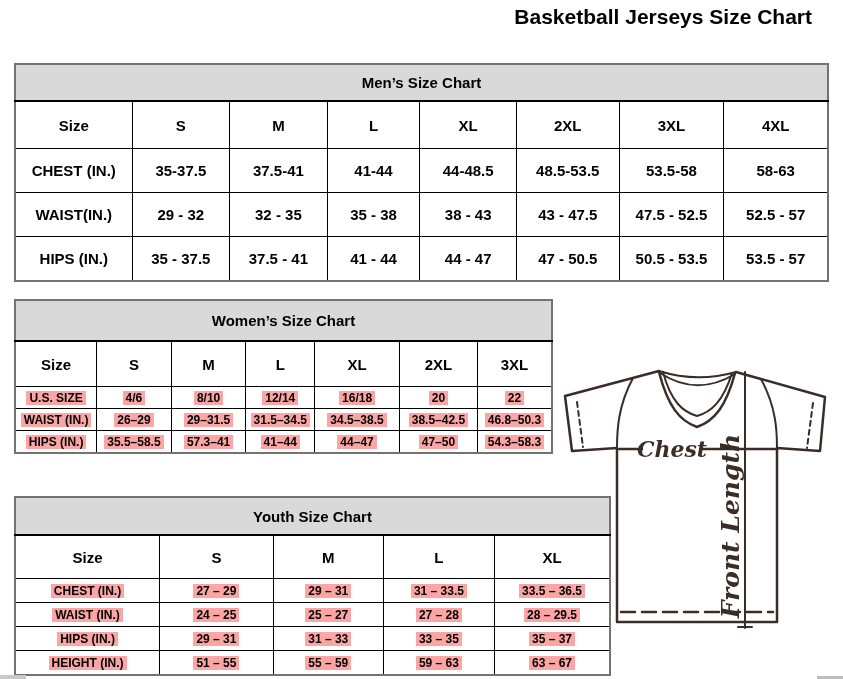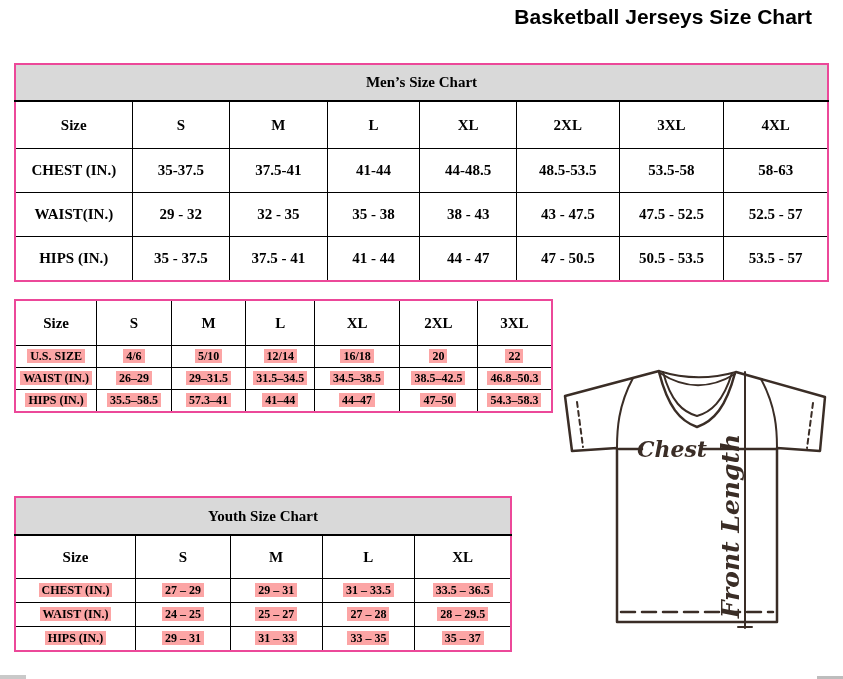--- a/index.html
+++ b/index.html
@@ -7,40 +7,39 @@
     width:843px; height:679px; position:relative; background:#ffffff;
     font-family:"Liberation Sans", sans-serif; overflow:hidden;
   }
   .page-title {
     position:absolute; top:5px; left:0; width:812px; text-align:right;
     font-size:21px; font-weight:bold; color:#000; margin:0;
     font-family:"Liberation Sans", sans-serif;
   }
   table.size-table {
     position:absolute; border-collapse:collapse; table-layout:fixed;
-    border:2px solid #ec4899;
-    font-family:Liberation Serif, serif;
+    border:2px solid #737373;
   }
   table.size-table th, table.size-table td {
     border:1px solid #000; text-align:center; vertical-align:middle;
     font-weight:bold; color:#000; padding:0; overflow:hidden; white-space:nowrap;
   }
   .tbl-title { background:#d9d9d9; font-size:15px; border-bottom:2px solid #000 !important; }
 
   #mens-table { left:14px; top:63px; width:815px; }
   #mens-table .tbl-title { height:35px; }
   #mens-table .col-head-row th { height:46px; font-size:15px; }
   #mens-table .data-row td { height:43px; font-size:15px; }
 
   #womens-table { left:14px; top:299px; width:539px; }
   #womens-table .tbl-title { height:39px; }
   #womens-table .col-head-row th { height:44px; font-size:15px; }
   #womens-table .data-row td { height:21px; font-size:12px; }
 
-  #youth-table { left:14px; top:496px; width:498px; }
+  #youth-table { left:14px; top:496px; width:597px; }
   #youth-table .tbl-title { height:36px; }
   #youth-table .col-head-row th { height:42px; font-size:15px; }
   #youth-table .data-row td { height:23px; font-size:12px; }
 
   .hl-values .data-row span { background:#fca5a5; padding:0 3px; }
 
   #jersey-diagram { position:absolute; left:555px; top:360px; width:288px; height:300px;text-align:right; }
   #jersey-diagram svg { display:block; }
   .jersey-label {
     font-family:"DejaVu Serif", serif; font-style:italic; font-weight:bold;
@@ -116,33 +115,36 @@
     <colgroup>
       <col style="width: 15.2%;">
       <col style="width: 13.9%;">
       <col style="width: 13.9%;">
       <col style="width: 12.8%;">
       <col style="width: 15.8%;">
       <col style="width: 14.5%;">
       <col style="width: 13.9%;">
     </colgroup>
     <tbody>
+      <tr>
+        <th colspan="7" class="tbl-title">Women’s Size Chart</th>
+      </tr>
       <tr class="col-head-row">
         <th>Size</th>
         <th>S</th>
         <th>M</th>
         <th>L</th>
         <th>XL</th>
         <th>2XL</th>
         <th>3XL</th>
       </tr>
       <tr class="data-row">
         <td><span>U.S. SIZE</span></td>
         <td><span>4/6</span></td>
-        <td><span>5/10</span></td>
+        <td><span>8/10</span></td>
         <td><span>12/14</span></td>
         <td><span>16/18</span></td>
         <td><span>20</span></td>
         <td><span>22</span></td>
       </tr>
       <tr class="data-row">
         <td><span>WAIST (IN.)</span></td>
         <td><span>26–29</span></td>
         <td><span>29–31.5</span></td>
         <td><span>31.5–34.5</span></td>
@@ -195,20 +197,27 @@
         <td><span>27 – 28</span></td>
         <td><span>28 – 29.5</span></td>
       </tr>
       <tr class="data-row">
         <td><span>HIPS (IN.)</span></td>
         <td><span>29 – 31</span></td>
         <td><span>31 – 33</span></td>
         <td><span>33 – 35</span></td>
         <td><span>35 – 37</span></td>
       </tr>
+      <tr class="data-row">
+        <td><span>HEIGHT (IN.)</span></td>
+        <td><span>51 – 55</span></td>
+        <td><span>55 – 59</span></td>
+        <td><span>59 – 63</span></td>
+        <td><span>63 – 67</span></td>
+      </tr>
     </tbody>
   </table>
 
 <div id="jersey-diagram">
   <svg viewBox="0 0 288 300" width="288" height="300" xmlns="http://www.w3.org/2000/svg">
     <g fill="none" stroke="#3a2d26" stroke-width="2.5" stroke-linejoin="round" stroke-linecap="round">
 
       <path d="M104,11 L10,36 L17,91 L62,88 L62,262 L222,262 L222,88 L265,91 L270,37 L181,12"></path>
 
       <path d="M104,11 Q142,23 181,12" stroke-width="2"></path>

